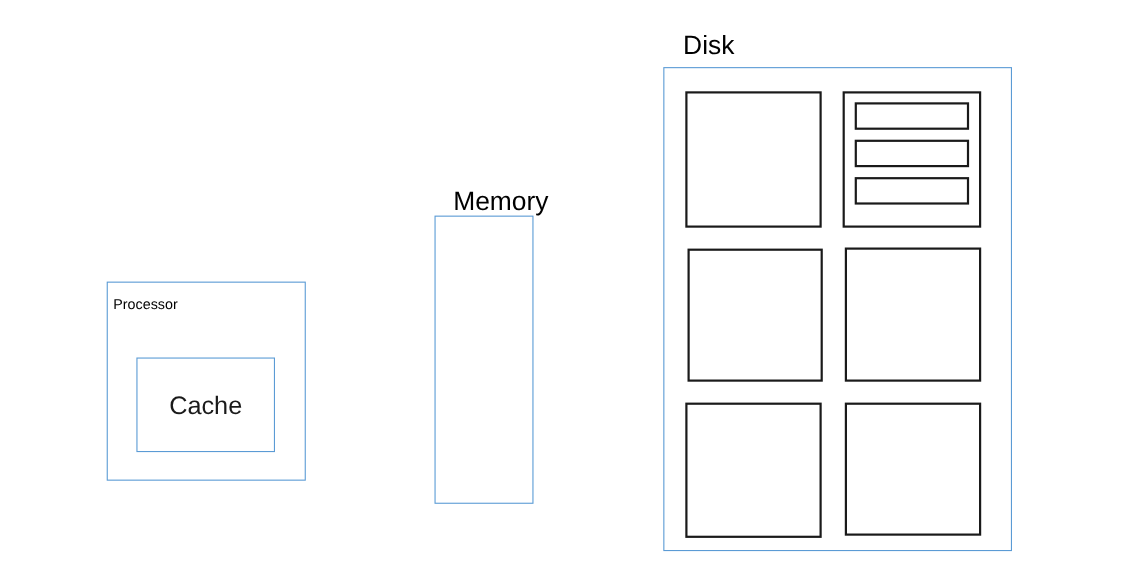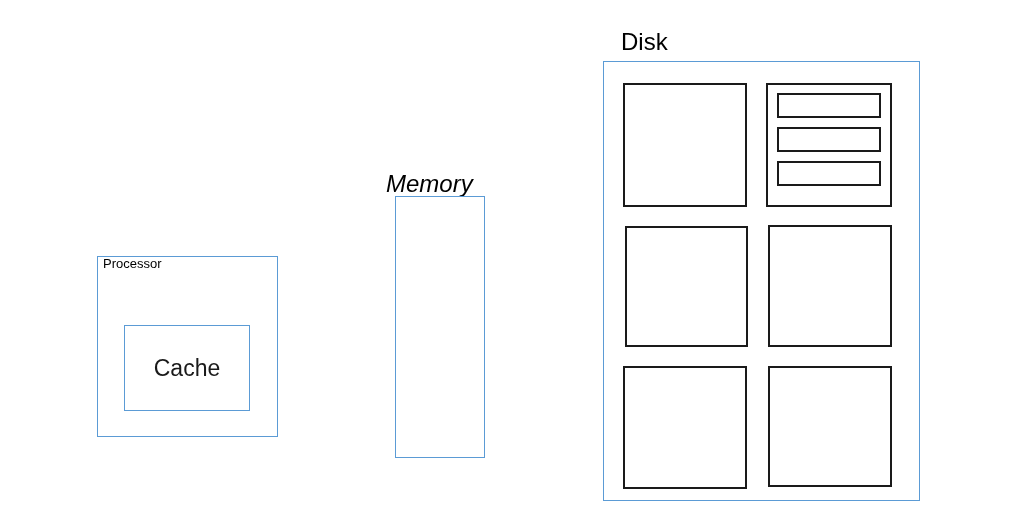--- a/index.html
+++ b/index.html
@@ -57,25 +57,25 @@
     bottom: 0;
     display: flex;
     align-items: center;
     justify-content: center;
     font-size: 23px;
     color: #1a1a1a;
   }
 
   
   #processor-box { left: 97px;  top: 256px; width: 181px; height: 181px; }
-  #processor-label { left: 103px; top: 257px; }
+  #processor-label { left: 103px; top: 270px; }
   #cache-box    { left: 124px; top: 325px; width: 126px; height: 86px; }
 
   
-  #memory-label { left: 386px; top: 172px; font-style: italic; }
+  #memory-label { left: 412px; top: 172px; }
   #memory-box   { left: 395px; top: 196px; width: 90px; height: 262px; }
 
   
   #disk-label { left: 621px; top: 30px; }
   #disk-box   { left: 603px; top: 61px; width: 317px; height: 440px; }
 
   
   #disk-block-1 { left: 623px; top: 83px;  width: 124px; height: 124px; }
   #disk-block-2 { left: 766px; top: 83px;  width: 126px; height: 124px; }
   #disk-block-3 { left: 625px; top: 226px; width: 123px; height: 121px; }

